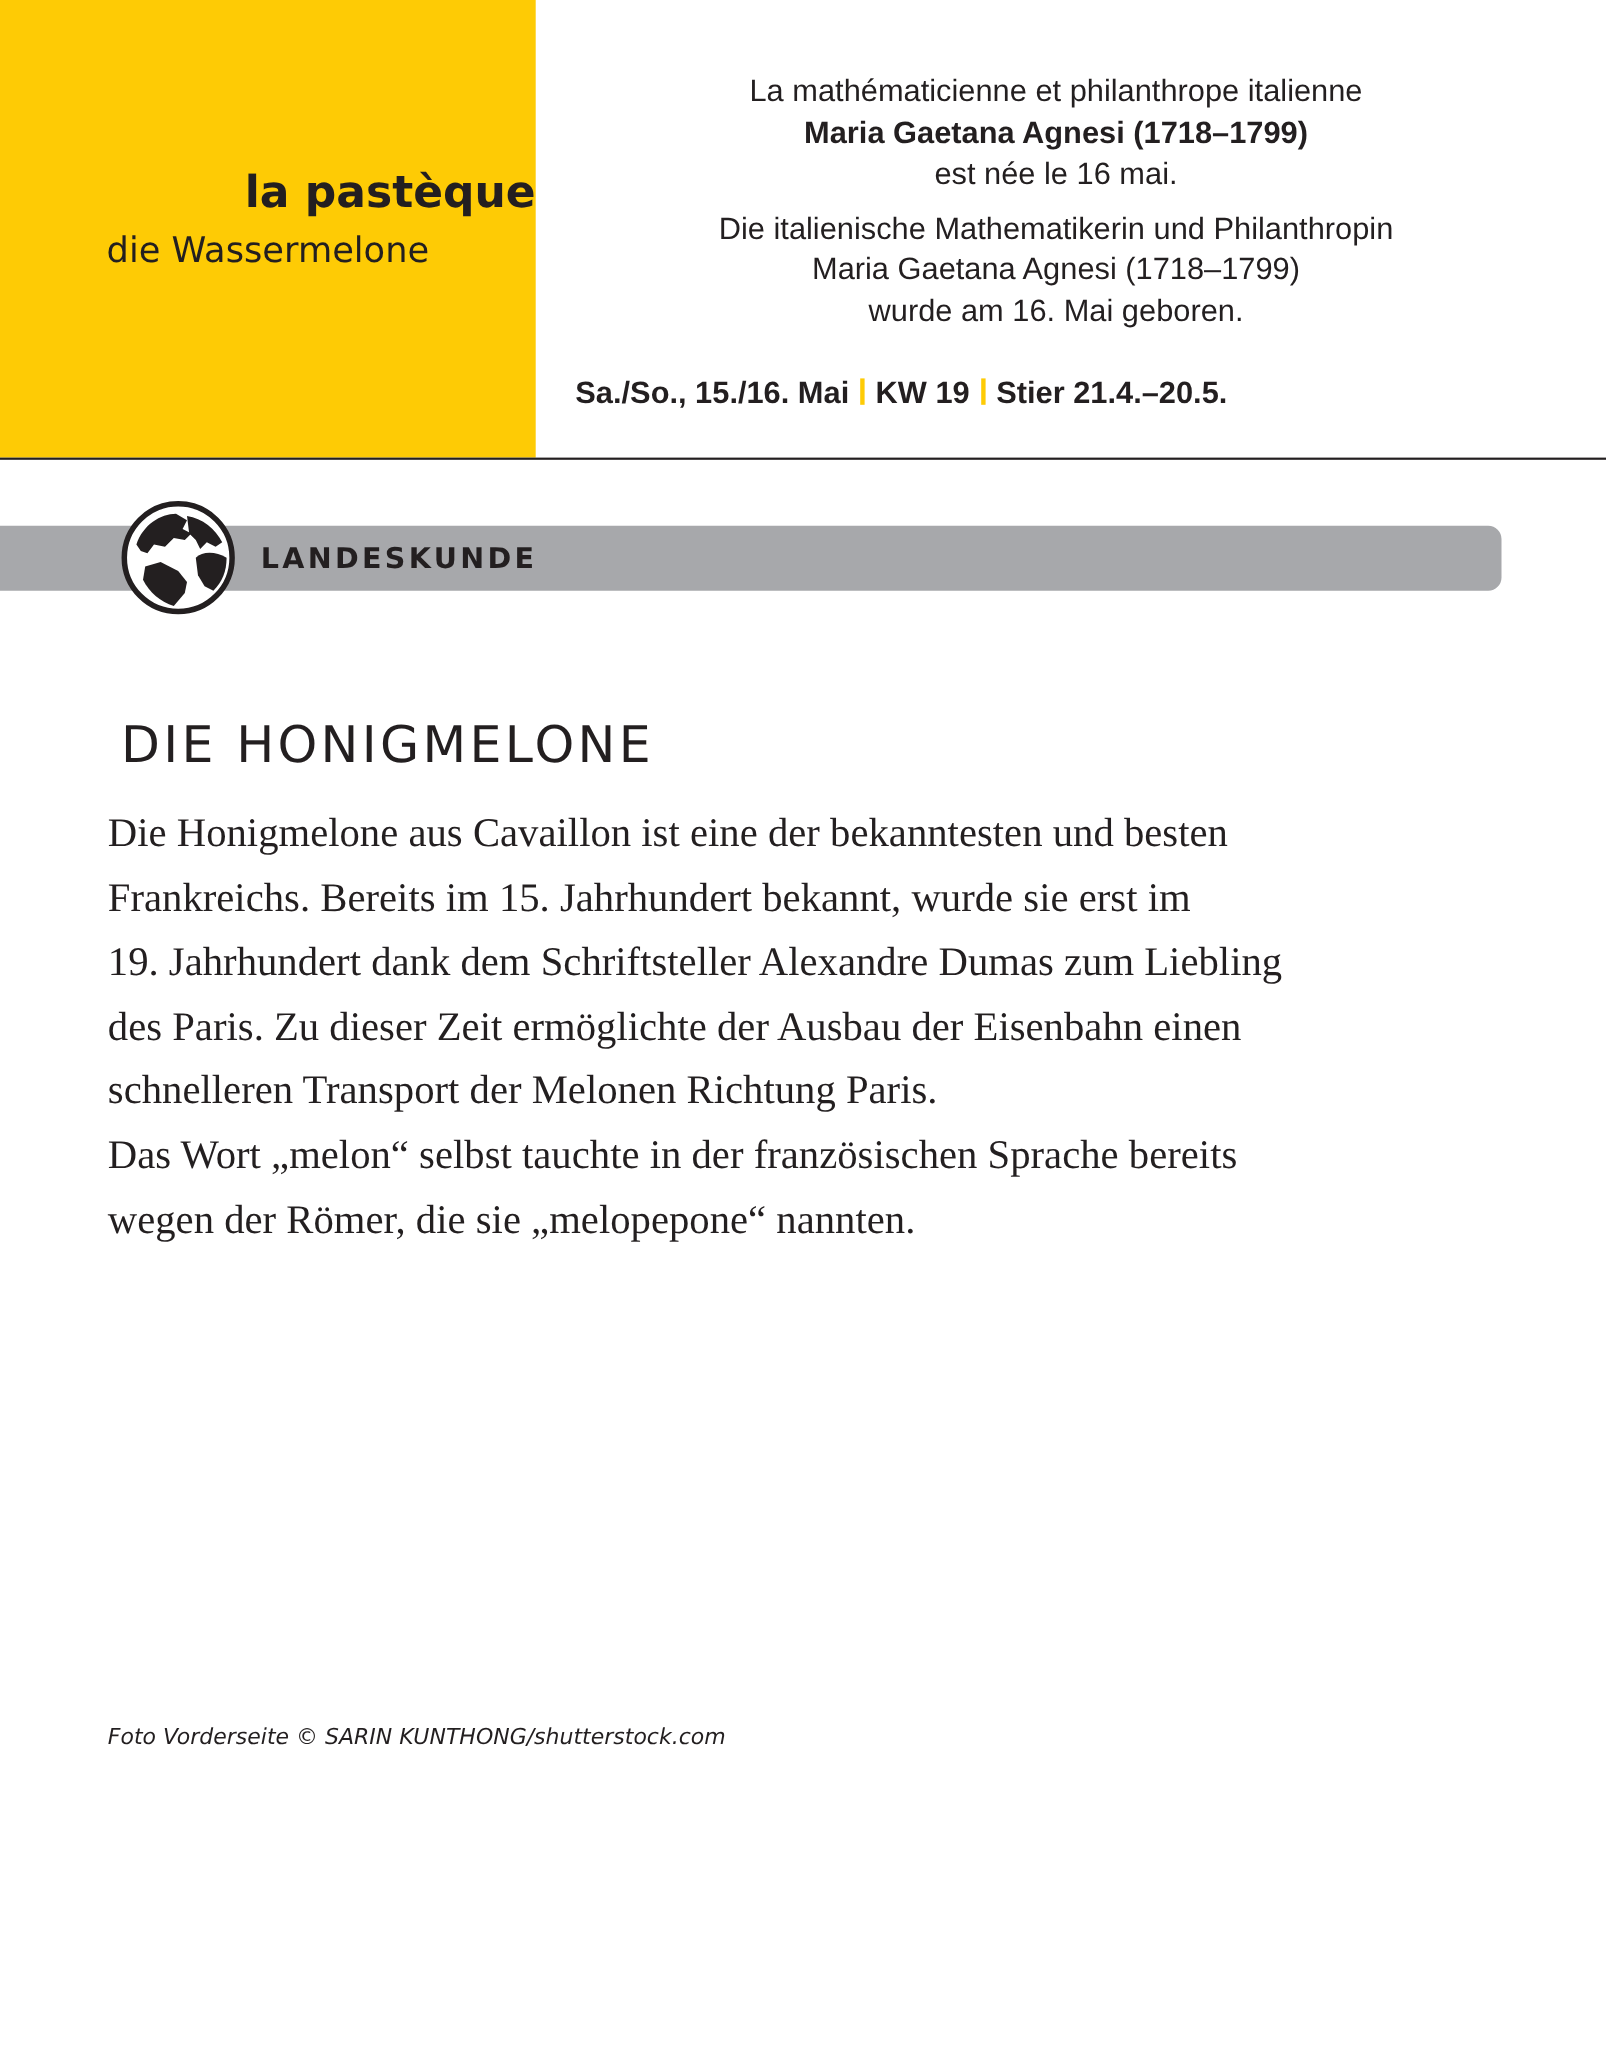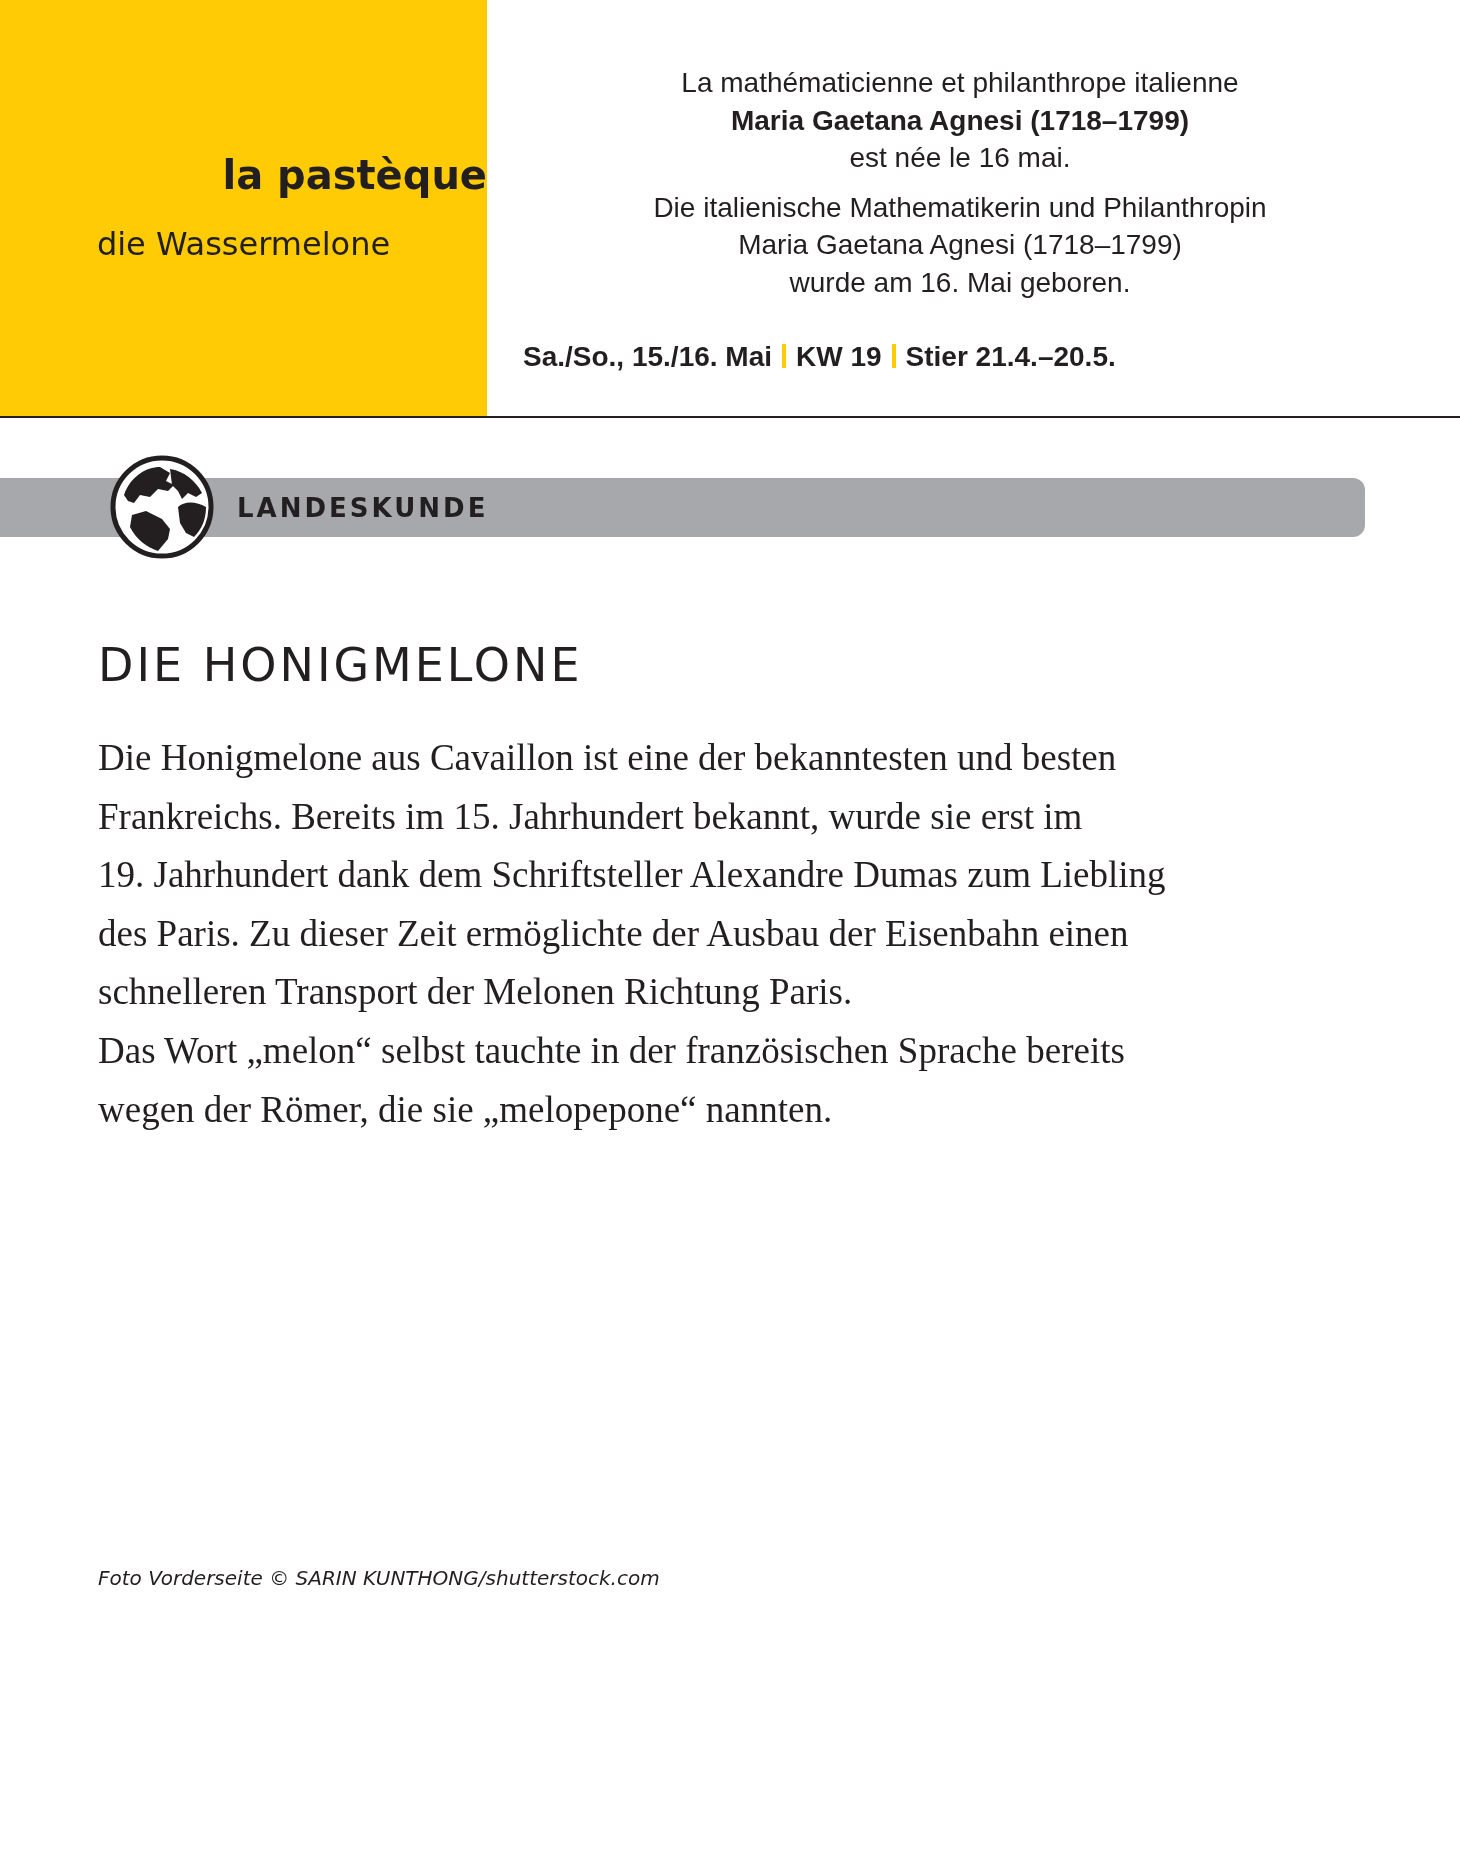--- a/index.html
+++ b/index.html
@@ -1,19 +1,19 @@
 <!DOCTYPE html>
 <html><head>
 <meta charset="utf-8">
 <style>
   html, body { margin:0; padding:0; }
   body { width:1460px; height:1862px; background:#ffffff; position:relative; overflow:hidden; color:#231f20; }
   .yellow { position:absolute; left:0; top:0; width:487px; height:416px; background:#fecb05; }
   .word-fr { position:absolute; left:0; width:487px; top:152px; text-align:right; font-family:"DejaVu Sans", sans-serif; font-weight:bold; font-size:40px; letter-spacing:0px; }
-  .word-de { position:absolute; left:0; width:487px; top:225px; text-align:center; font-family:"DejaVu Sans", sans-serif; font-size:32px; }
+  .word-de { position:absolute; left:0; width:487px; top:208px; text-align:center; font-family:"DejaVu Sans", sans-serif; font-size:32px; }
   .info { position:absolute; left:520px; width:880px; top:64px; text-align:center; font-family:"Liberation Sans", sans-serif; font-size:28px; line-height:37.5px; }
   .info .bold { font-weight:bold; }
   .info .gap { margin-top:12px; }
   .date { position:absolute; left:523px; top:341px; font-family:"Liberation Sans", sans-serif; font-size:28px; font-weight:bold; white-space:nowrap; }
   .date .sep { display:inline-block; width:4px; height:24px; background:#fecb05; vertical-align:-2px; margin:0 10px; }
   .divider { position:absolute; left:0; top:416px; width:1460px; height:2px; background:#231f20; }
   .bar { position:absolute; left:0; top:478px; width:1365px; height:59px; background:#a7a8ab; border-radius:0 12px 12px 0; }
   .globe { position:absolute; left:110px; top:455px; width:104px; height:104px; }
   .section-label { position:absolute; left:237px; top:482px; font-family:"DejaVu Sans", sans-serif; font-weight:bold; font-size:26px; letter-spacing:3px; line-height:52px; }
   .heading { position:absolute; left:98px; top:638px; font-family:"DejaVu Sans", sans-serif; font-size:46px; letter-spacing:3px; font-weight:normal; }
@@ -47,21 +47,21 @@
 <div class="bar"></div>
 <svg class="globe" viewBox="0 0 104 104">
   <circle cx="52" cy="52" r="49" fill="#ffffff" stroke="#231f20" stroke-width="5"></circle>
   <path d="M14 40 C20 22 36 12 50 12 L60 18 L56 26 L64 30 L58 36 L48 34 L40 42 L30 40 L24 48 L18 46 Z" fill="#231f20"></path>
   <path d="M60 14 C74 16 86 26 92 38 L86 42 L78 38 L72 44 L68 36 L62 30 Z" fill="#231f20"></path>
   <path d="M68 52 C74 46 86 46 96 52 C96 64 92 74 84 82 L76 78 L70 68 Z" fill="#231f20"></path>
   <path d="M22 60 L36 56 L52 64 L60 74 L58 84 L48 96 C36 92 26 84 20 72 Z" fill="#231f20"></path>
 </svg>
 <div class="section-label">LANDESKUNDE</div>
 
-<h1 class="heading" style="margin:0;">DIE HONIGMELONE</h1>
+<h1 class="heading" style="margin:12px;">DIE HONIGMELONE</h1>
 
 <div class="body-text">
   <div>Die Honigmelone aus Cavaillon ist eine der bekanntesten und besten</div>
   <div>Frankreichs. Bereits im 15. Jahrhundert bekannt, wurde sie erst im</div>
   <div>19. Jahrhundert dank dem Schriftsteller Alexandre Dumas zum Liebling</div>
   <div>des Paris. Zu dieser Zeit ermöglichte der Ausbau der Eisenbahn einen</div>
   <div>schnelleren Transport der Melonen Richtung Paris.</div>
   <div>Das Wort „melon“ selbst tauchte in der französischen Sprache bereits</div>
   <div>wegen der Römer, die sie „melopepone“ nannten.</div>
 </div>

